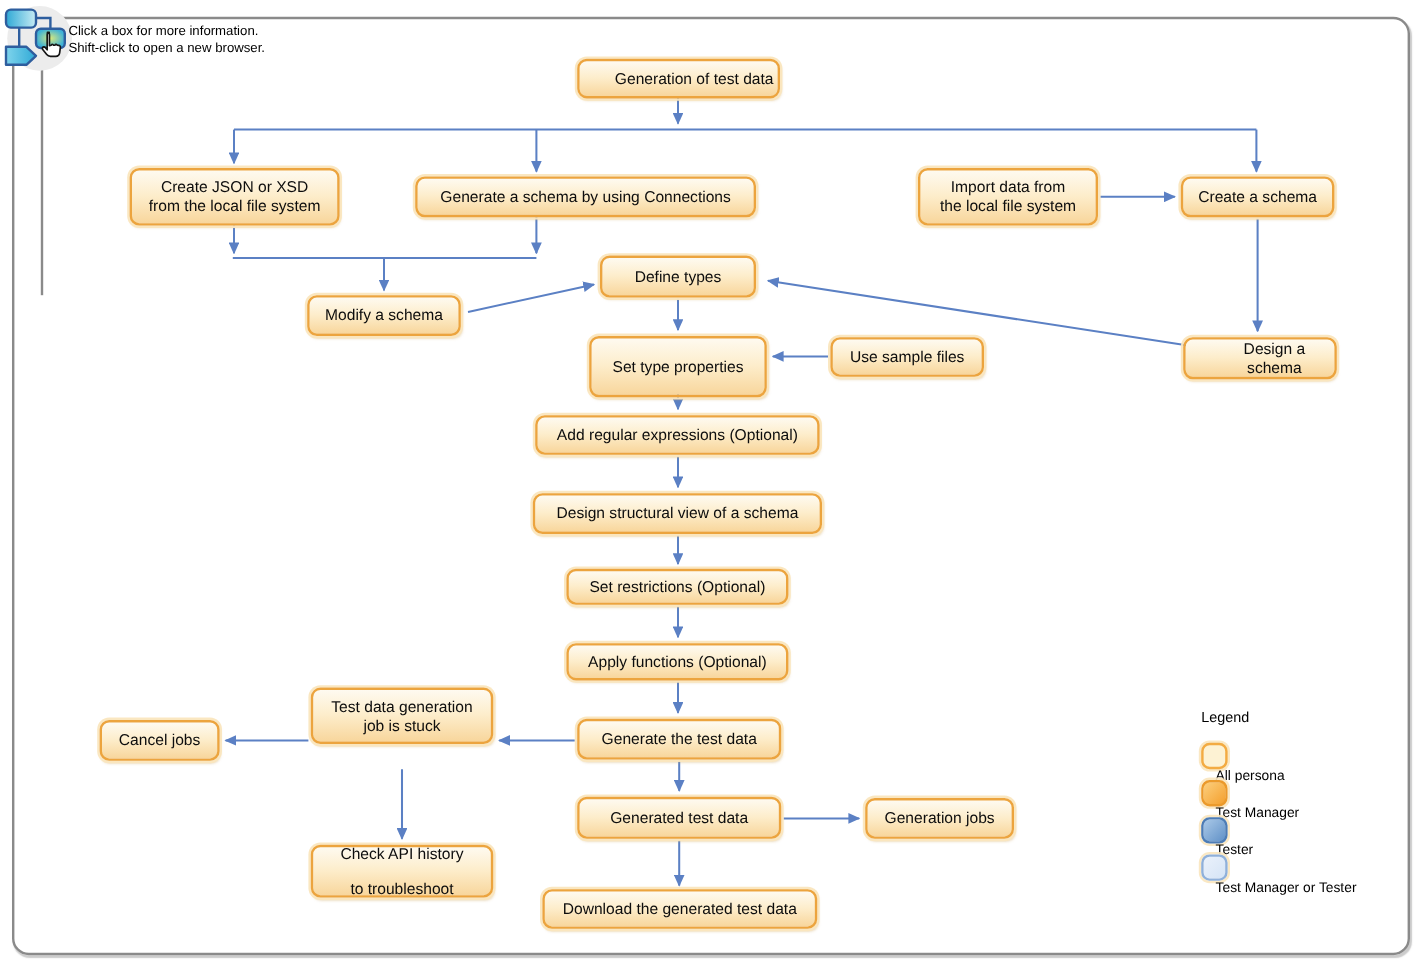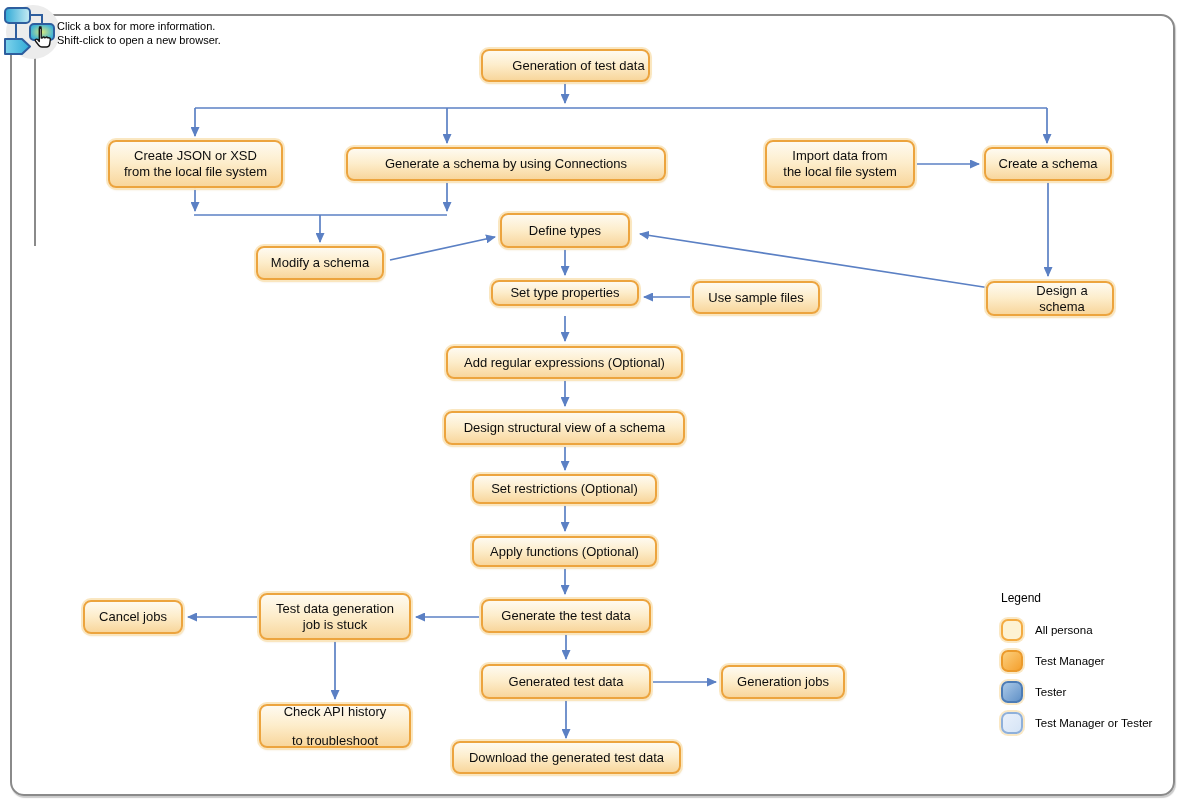--- a/index.html
+++ b/index.html
@@ -26,21 +26,21 @@
   .flow-box{
     position:absolute;display:flex;flex-direction:column;align-items:center;justify-content:center;
     box-sizing:border-box;text-align:center;
     background:linear-gradient(180deg,#fefaf0 0%,#fdedcb 48%,#f8d69c 100%);
     border:2px solid #eca43e;border-radius:8px;
     box-shadow:0 0 0 2px rgba(250,230,190,.95),1px 2px 2px rgba(205,165,95,.35);
     font-size:13px;line-height:16px;color:#0d0d0d;cursor:pointer;
   }
   .legend{position:absolute;left:1001px;top:591px;z-index:2;}
   .legend-title{font-size:12px;color:#000;margin-bottom:14px;}
-  .legend-row{display:flex;align-items:center;margin-bottom:9px;height:22px;}
+  .legend-row{display:flex;align-items:flex-start;margin-bottom:9px;height:22px;flex-direction:column;}
   .legend-swatch{
     width:22px;height:22px;border-radius:7px;border:2px solid;box-sizing:border-box;
     box-shadow:0 0 0 2px rgba(250,230,190,.9);flex:0 0 auto;
   }
   .sw-cream{background:#fdf2d3;border-color:#f3ab42;}
   .sw-orange{background:linear-gradient(135deg,#fccf7d,#f4a02e);border-color:#eb9a2b;}
   .sw-blue{background:linear-gradient(135deg,#aac9e8,#6191c7);border-color:#4d7cb5;}
   .sw-lightblue{background:linear-gradient(135deg,#eaf1fb,#d5e4f6);border-color:#8fb0da;}
   .legend-label{font-size:11.5px;color:#000;margin-left:12px;white-space:nowrap;}
 </style>
@@ -118,37 +118,37 @@
   </svg>
 
   <div class="nodes">
       <div class="flow-box" style="left: 481px; top: 49px; width: 169px; height: 33px; padding-left: 26px;">
         <span>Generation of test data</span>
       </div>
       <div class="flow-box" style="left: 108px; top: 140px; width: 175px; height: 48px;">
         <span>Create JSON or XSD</span>
         <span>from the local file system</span>
       </div>
-      <div class="flow-box" style="left: 346px; top: 147px; width: 320px; height: 34px;">
+      <div class="flow-box" style="left: 346px; top: 147px; width: 284px; height: 34px;">
         <span>Generate a schema by using Connections</span>
       </div>
       <div class="flow-box" style="left: 765px; top: 140px; width: 150px; height: 48px;">
         <span>Import data from</span>
         <span>the local file system</span>
       </div>
       <div class="flow-box" style="left: 984px; top: 147px; width: 128px; height: 34px;">
         <span>Create a schema</span>
       </div>
       <div class="flow-box" style="left: 500px; top: 213px; width: 130px; height: 35px;">
         <span>Define types</span>
       </div>
       <div class="flow-box" style="left: 256px; top: 246px; width: 128px; height: 34px;">
         <span>Modify a schema</span>
       </div>
-      <div class="flow-box" style="left: 491px; top: 280px; width: 148px; height: 26px;">
+      <div class="flow-box" style="left: 491px; top: 280px; width: 148px; height: 51px;">
         <span>Set type properties</span>
       </div>
       <div class="flow-box" style="left: 692px; top: 281px; width: 128px; height: 33px;">
         <span>Use sample files</span>
       </div>
       <div class="flow-box" style="left: 986px; top: 281px; width: 128px; height: 35px; padding-left: 24px;">
         <span>Design a schema</span>
       </div>
       <div class="flow-box" style="left: 446px; top: 346px; width: 237px; height: 33px;">
         <span>Add regular expressions (Optional)</span>
@@ -158,21 +158,21 @@
       </div>
       <div class="flow-box" style="left: 472px; top: 474px; width: 185px; height: 30px;">
         <span>Set restrictions (Optional)</span>
       </div>
       <div class="flow-box" style="left: 472px; top: 536px; width: 185px; height: 31px;">
         <span>Apply functions (Optional)</span>
       </div>
       <div class="flow-box" style="left: 481px; top: 599px; width: 170px; height: 34px;">
         <span>Generate the test data</span>
       </div>
-      <div class="flow-box" style="left: 259px; top: 593px; width: 152px; height: 47px;">
+      <div class="flow-box" style="left: 259px; top: 573px; width: 152px; height: 47px;">
         <span>Test data generation</span>
         <span>job is stuck</span>
       </div>
       <div class="flow-box" style="left: 83px; top: 600px; width: 100px; height: 34px;">
         <span>Cancel jobs</span>
       </div>
       <div class="flow-box" style="left: 259px; top: 704px; width: 152px; height: 44px; gap: 13px;">
         <span>Check API history</span>
         <span>to troubleshoot</span>
       </div>

